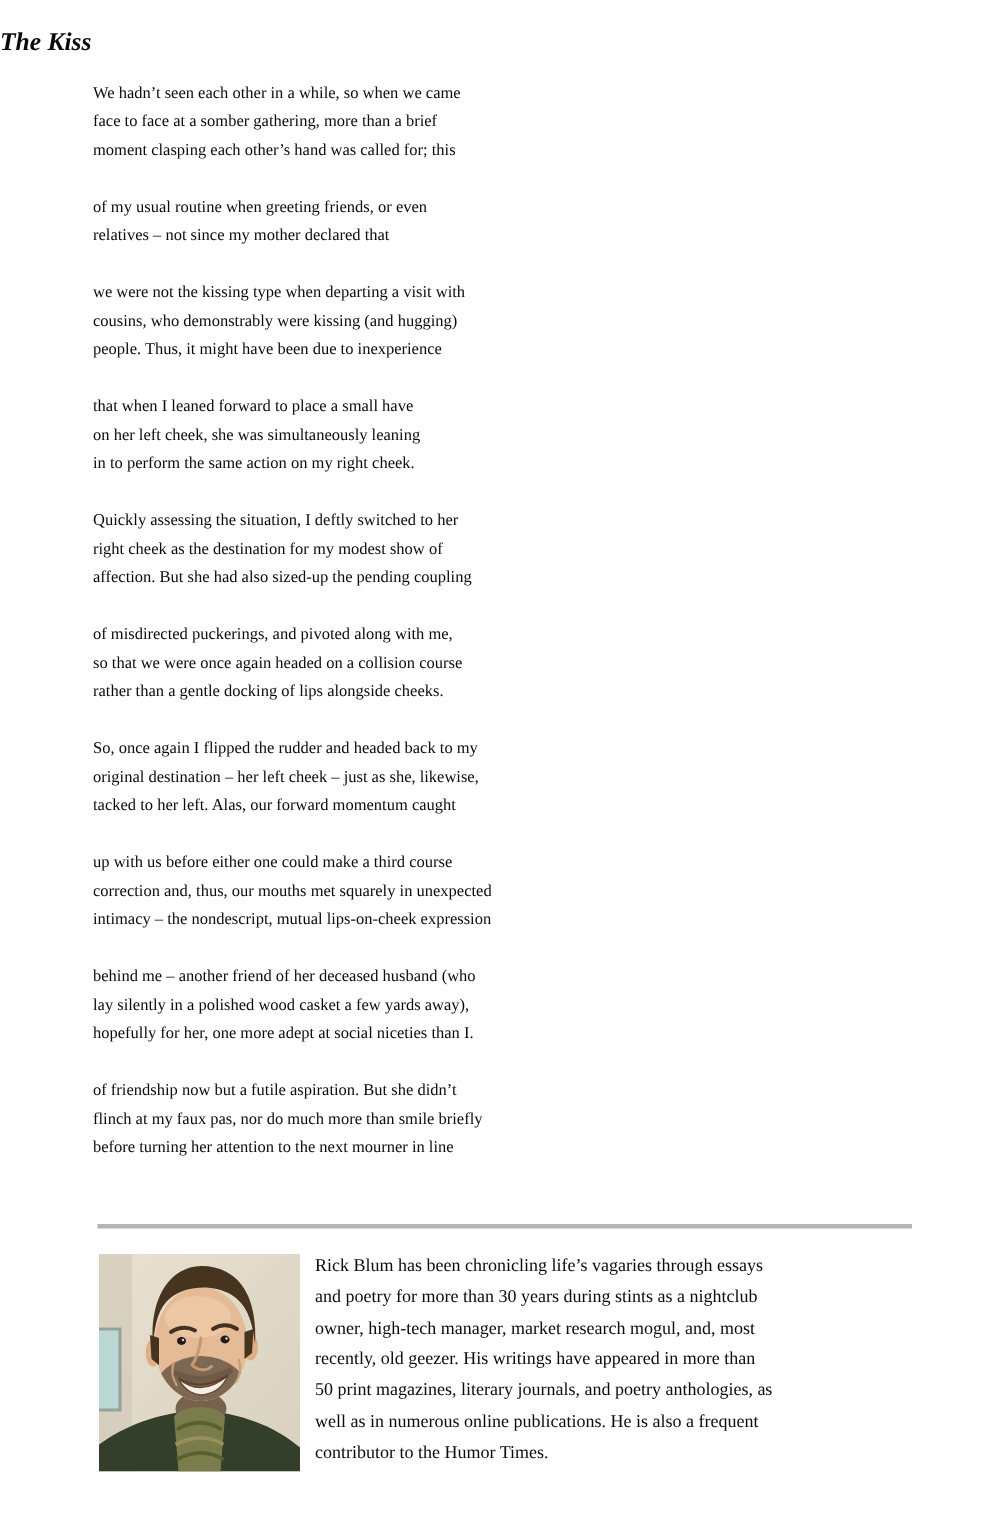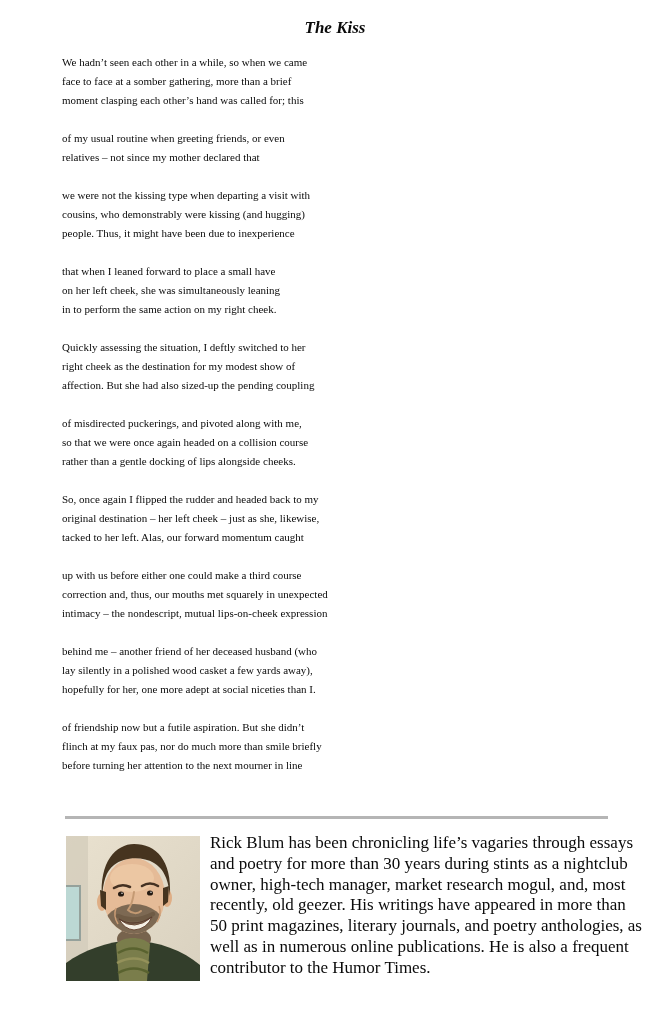--- a/index.html
+++ b/index.html
@@ -15,21 +15,21 @@
     font-family: "Liberation Serif", "DejaVu Serif", serif;
     color: #0a0a0a;
     overflow: hidden;
   }
   .poem-title {
     position: absolute;
     top: 18px;
     left: 0;
     width: 670px;
     margin: 0;
-    text-align: center;
+    text-align: left;
     font-size: 17px;
     font-weight: bold;
     font-style: italic;
   }
   .poem {
     position: absolute;
     top: 53px;
     left: 62px;
     font-size: 11px;
     line-height: 19px;
@@ -51,21 +51,21 @@
     left: 66px;
     width: 134px;
     height: 145px;
     display: block;
   }
   .bio-text {
     position: absolute;
     top: 833px;
     left: 210px;
     width: 450px;
-    font-size: 17px;
+    font-size: 12px;
     line-height: 20.8px;
   }
   .bio-line { white-space: nowrap; }
 </style>
 </head>
 <body>
 
 <div class="page">
 
   <h1 class="poem-title">The Kiss</h1>

